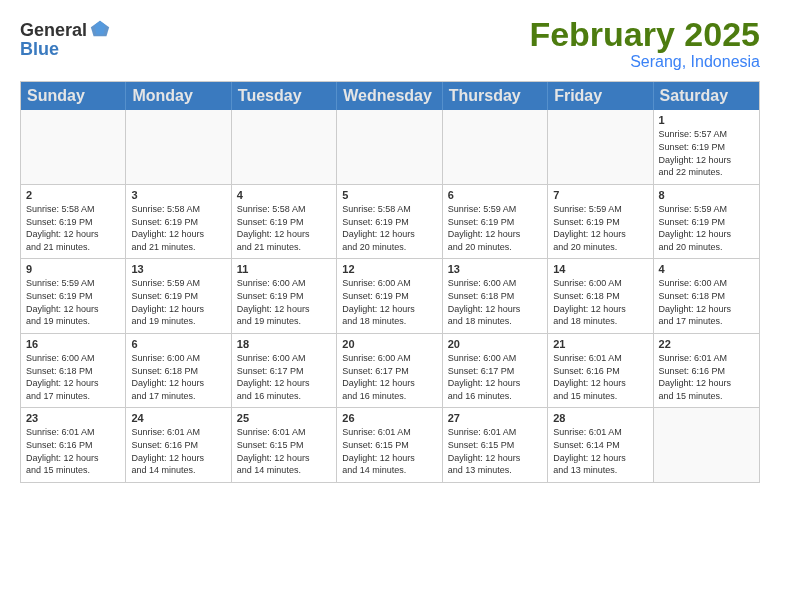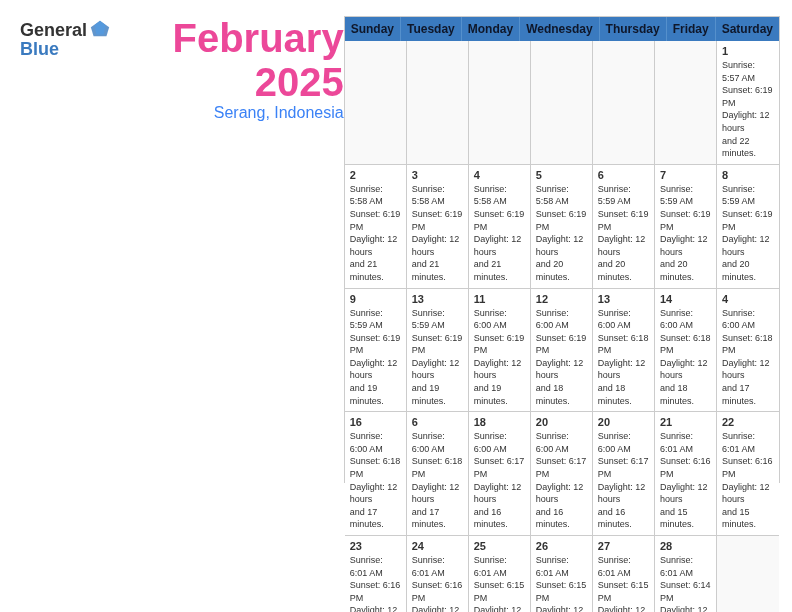--- a/index.html
+++ b/index.html
@@ -6,22 +6,23 @@
     body {
       font-family: Arial, sans-serif;
       background: #fff;
       width: 792px;
       height: 612px;
       overflow: hidden;
     }
     .page {
       width: 792px;
       height: 493px;
-      padding: 16px 12px 10px 20px;
-      display: flex;
+      padding: 16px 32px 10px 20px;
+      display: flex;
+      flex-direction: column;
     }
     .header {
       display: flex;
       align-items: flex-start;
       justify-content: space-between;
       margin-bottom: 10px;
     }
     .logo {
       display: flex;
       align-items: center;
@@ -42,44 +43,44 @@
     .logo-icon {
       width: 22px;
       height: 22px;
       margin-left: 2px;
       margin-top: -2px;
     }
     .title-block {
       text-align: right;
     }
     .title-month {
-      font-size: 40px;
-      font-weight: bold;
-      color: #ec4899;
+      font-size: 34px;
+      font-weight: bold;
+      color: #4d7c0f;
       line-height: 1.1;
     }
     .title-location {
       font-size: 16px;
       color: #3b82f6;
     }
     .calendar {
       flex: 1;
       display: flex;
       flex-direction: column;
       border: 1px solid #ccc;
     }
     .cal-header {
       display: grid;
       grid-template-columns: repeat(7, 1fr);
       background: #3a7abf;
     }
     .cal-header-cell {
-      color: #0f172a;
-      font-weight: bold;
-      font-size: 12px;
+      color: #e5e5e5;
+      font-weight: bold;
+      font-size: 16px;
       padding: 5px 6px;
       border-right: 1px solid #5590cc;
     }
     .cal-header-cell:last-child { border-right: none; }
     .cal-body {
       flex: 1;
       display: flex;
       flex-direction: column;
     }
     .cal-row {
@@ -131,22 +132,22 @@
     </div>
     <div class="title-block">
       <div class="title-month">February 2025</div>
       <div class="title-location">Serang, Indonesia</div>
     </div>
   </div>
 
   <div class="calendar">
     <div class="cal-header">
     <div class="cal-header-cell">Sunday</div>
+        <div class="cal-header-cell">Monday</div>
         <div class="cal-header-cell">Tuesday</div>
-        <div class="cal-header-cell">Monday</div>
         <div class="cal-header-cell">Wednesday</div>
         <div class="cal-header-cell">Thursday</div>
         <div class="cal-header-cell">Friday</div>
         <div class="cal-header-cell">Saturday</div>
       </div>
     <div class="cal-body">
     <div class="cal-row">
           <div class="cal-cell empty"></div>
           <div class="cal-cell empty"></div>
           <div class="cal-cell empty"></div>

